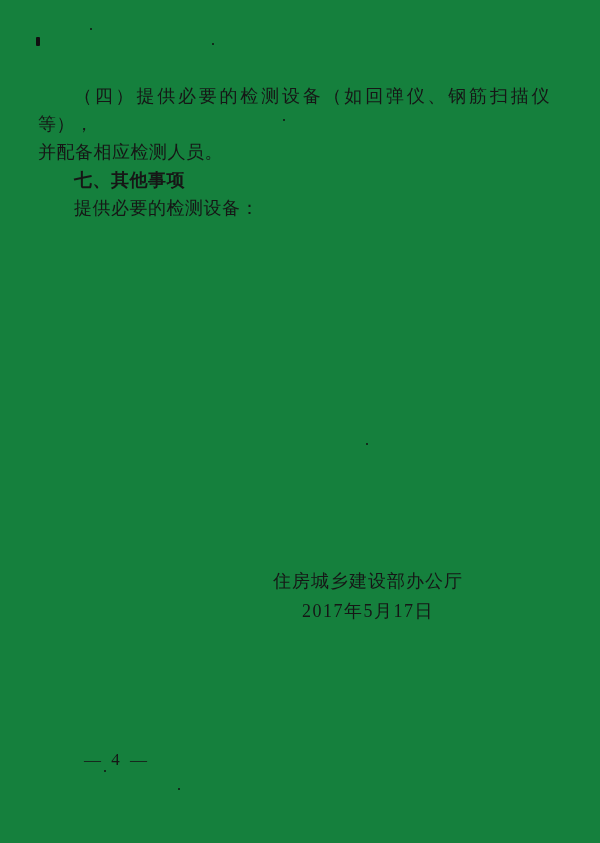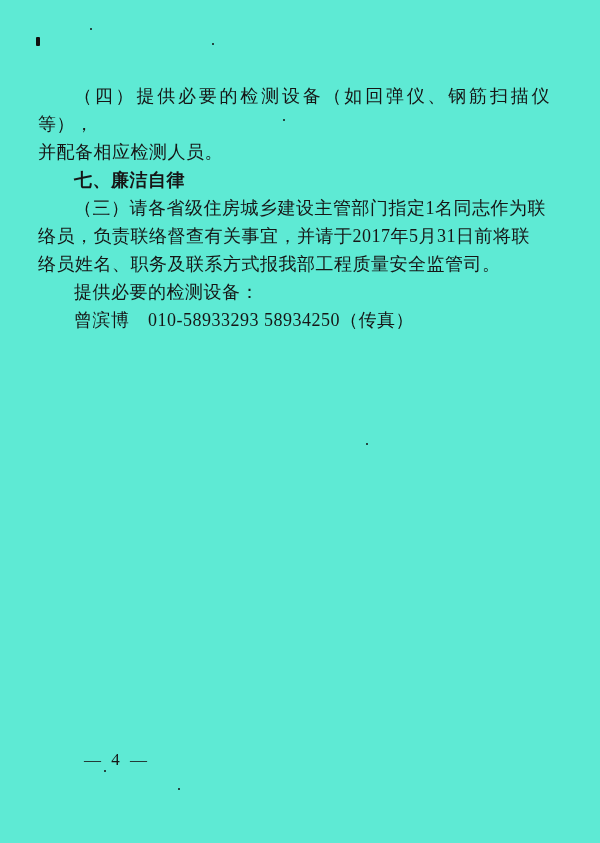--- a/index.html
+++ b/index.html
@@ -5,21 +5,21 @@
   html, body {
     margin: 0;
     padding: 0;
     background: #ffffff;
     font-family: "Liberation Serif", "DejaVu Serif", serif;
   }
   .page {
     position: relative;
     width: 600px;
     height: 843px;
-    background: #5eead4;
+    background: #15803d;
     overflow: hidden;
     color: #161616;
   }
   .content {
     position: absolute;
     left: 38px;
     top: 82px;
     width: 512px;
     font-size: 18px;
     line-height: 28px;
@@ -81,24 +81,24 @@
   <span class="artifact a3"></span>
   <span class="artifact a4"></span>
   <span class="artifact a5"></span>
   <span class="artifact a6"></span>
   <span class="artifact a7"></span>
   <span class="artifact a8"></span>
 
   <main class="content">
     <p class="para">（四）提供必要的检测设备（如回弹仪、钢筋扫描仪等），
 并配备相应检测人员。</p>
-    <p class="heading">七、廉洁自律</p>
-    <p class="para">（三）请各省级住房城乡建设主管部门指定1名同志作为联
-络员，负责联络督查有关事宜，并请于2017年5月31日前将联
-络员姓名、职务及联系方式报我部工程质量安全监管司。</p>
+    <p class="heading">七、其他事项</p>
     <p class="para">提供必要的检测设备：</p>
-    <p class="para">曾滨博　010-58933293 58934250（传真）</p>
   </main>
 
+  <div class="signature">
+    <div class="sig-org">住房城乡建设部办公厅</div>
+    <div class="sig-date">2017年5月17日</div>
+  </div>
 
   <div class="page-number">— 4 —</div>
 
 </div>
 
 </body></html>

